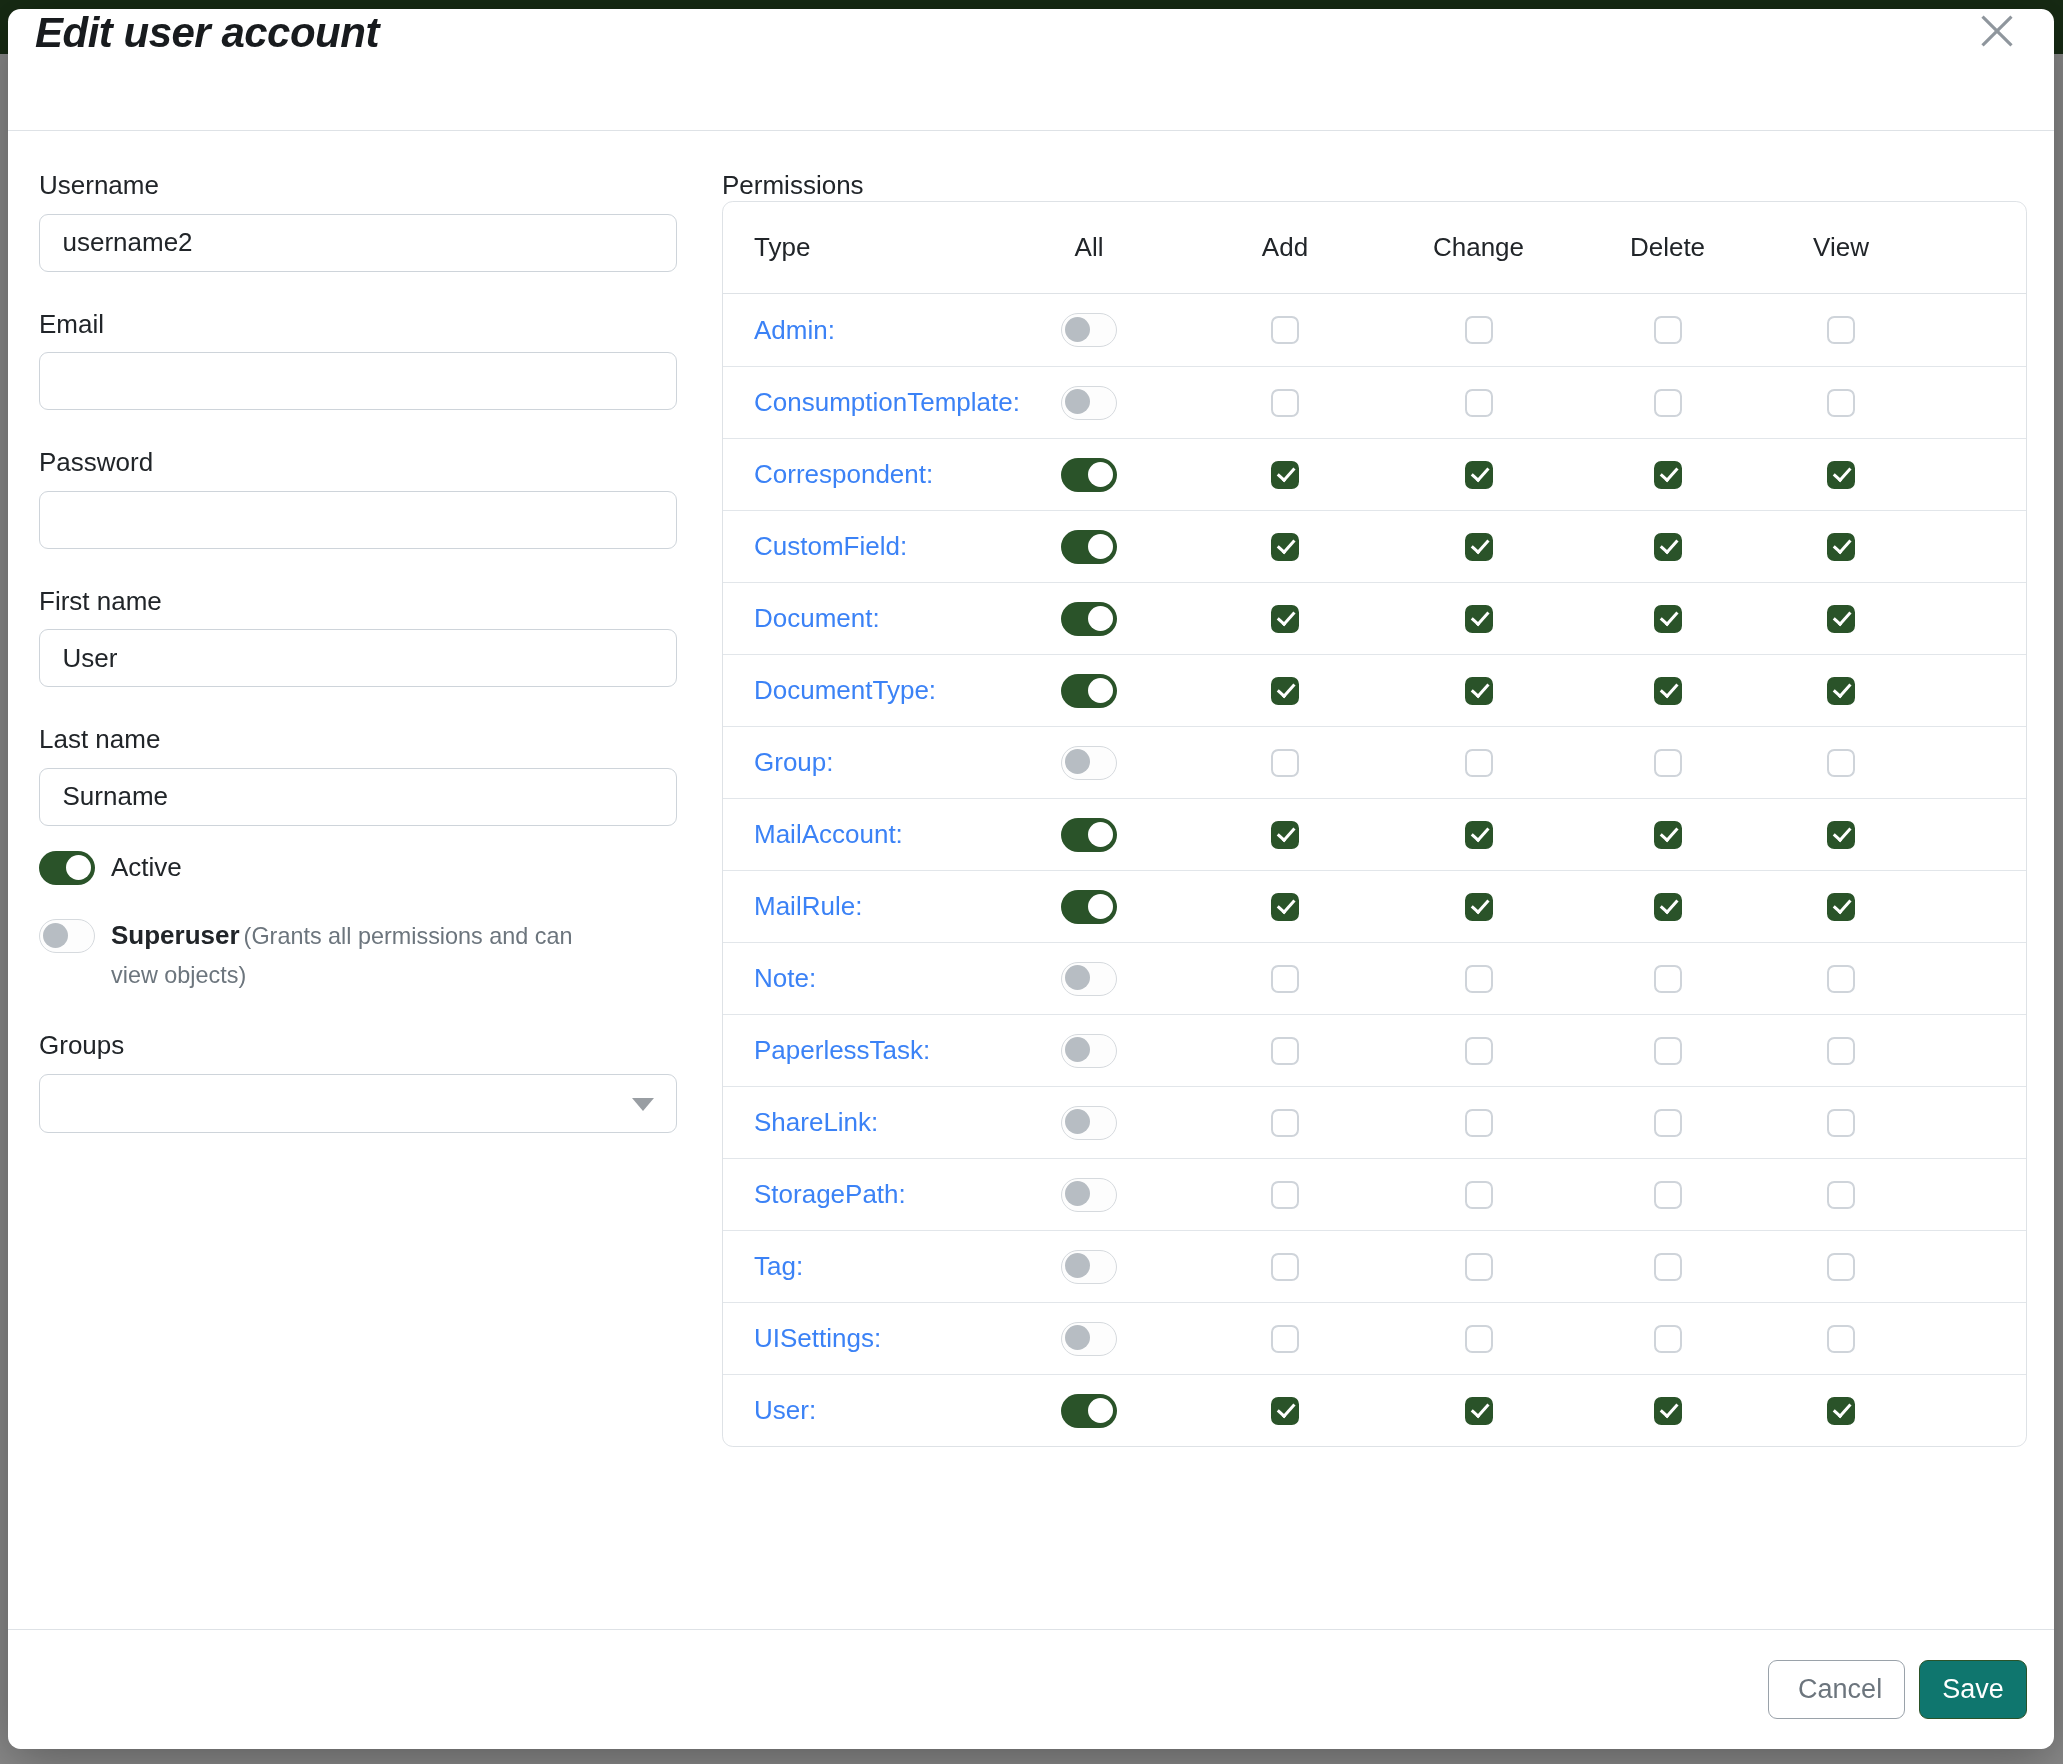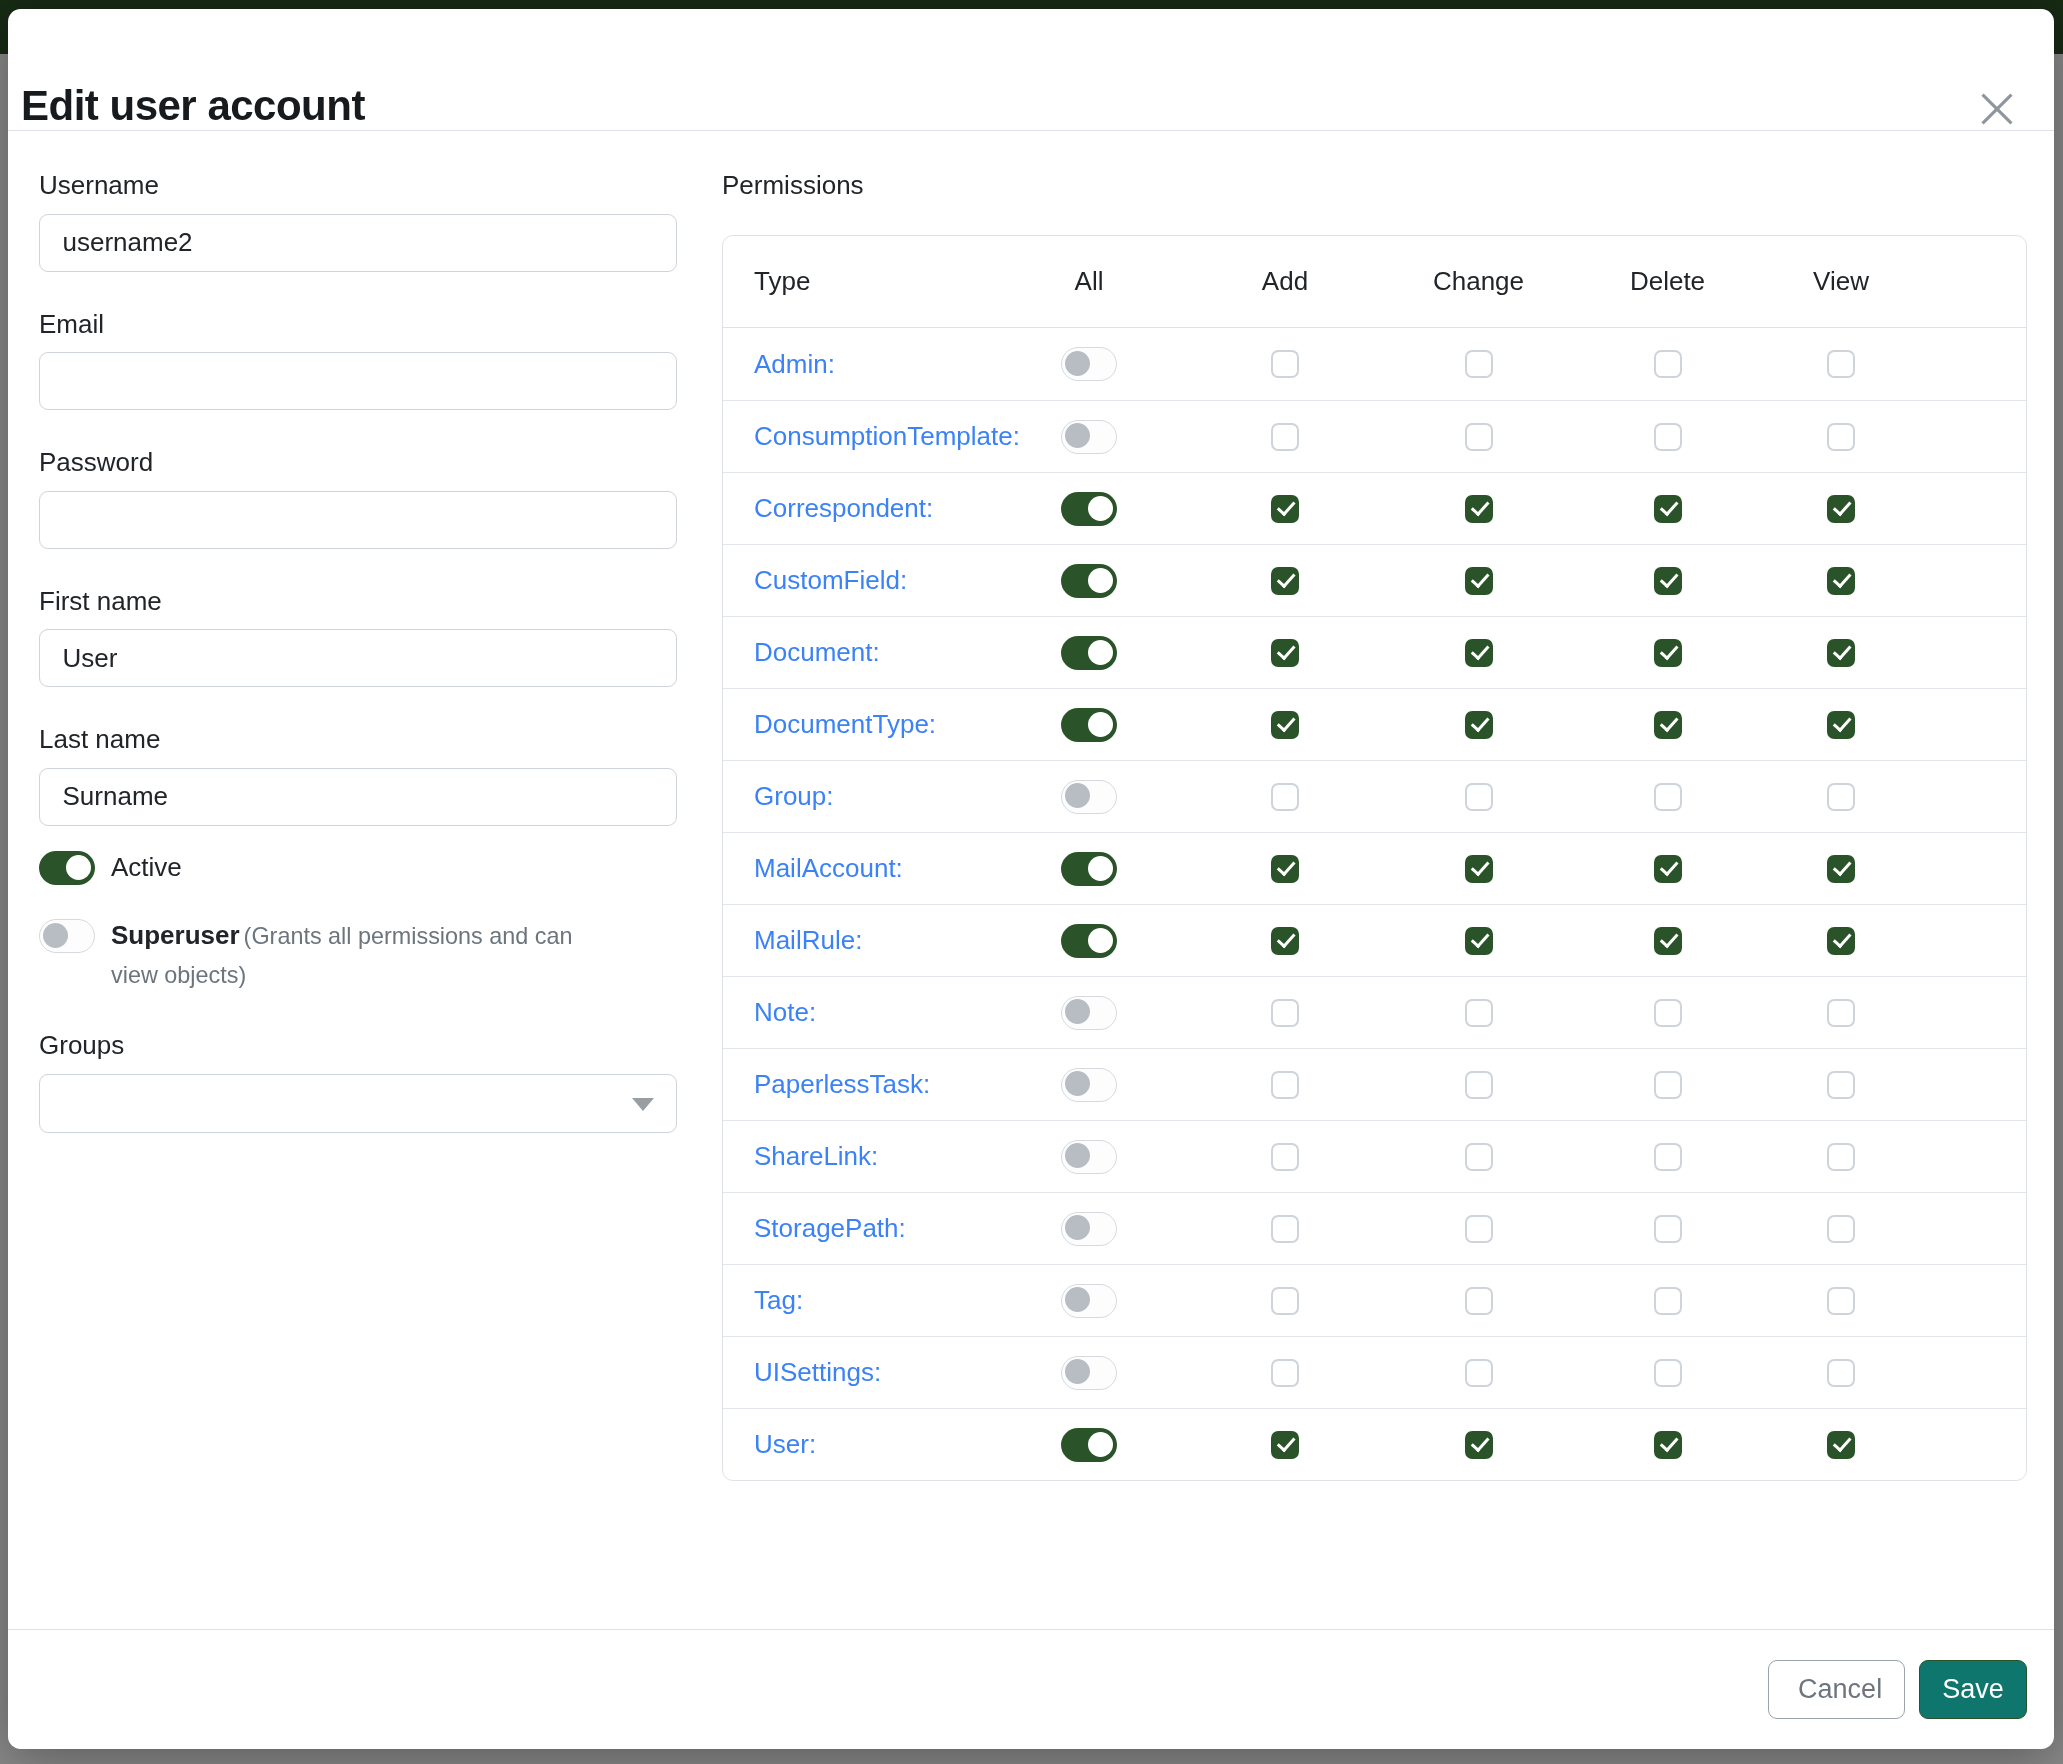--- a/index.html
+++ b/index.html
@@ -18,23 +18,24 @@
   }
   
   .modal {
     position:absolute; left:8px; top:9px; width:2046px; height:1740px;
     background:#ffffff; border-radius:12.6px;
     box-shadow:0 9px 54px rgba(0,0,0,.35);
     display:flex; flex-direction:column;
   }
   .modal-header {
     height:122px; flex:0 0 122px;
-    padding:0 36px 0 13px;
-    display:flex; align-items:flex-end; justify-content:space-between;
+    padding:0 36px 0 27px;
+    display:flex; align-items:flex-start; justify-content:space-between;
     border-bottom:1.8px solid #dee2e6;
+    font-style:italic;
   }
   .modal-title {
     font-size:42px; font-weight:600; color:#181b1e; letter-spacing:-0.5px;
   }
   .close-btn {
     width:43px; height:43px; background:none; border:none; cursor:pointer;
     display:flex; align-items:center; justify-content:center;
   }
   .modal-body {
     flex:1 1 auto;
@@ -83,21 +84,21 @@
     border:1.8px solid #ced4da; border-radius:9px; background:#fff; cursor:pointer;
   }
   .select-caret {
     position:absolute; right:21.6px; top:23.4px;
     width:0; height:0;
     border-left:11.7px solid transparent; border-right:11.7px solid transparent;
     border-top:13.5px solid #999ea3;
   }
 
   
-  .perm-label { font-size:26px; margin-bottom:34px; display:block; }
+  .perm-label { font-size:26px; display:block; }
   .perm-table {
     border:1.8px solid #dee2e6; border-radius:10.8px; overflow:hidden; background:#fff;
   }
   .perm-grid {
     display:grid;
     grid-template-columns:266px 200px 192px 195px 183px 164px 1fr;
     align-items:center;
   }
   .perm-head { height:92px; border-bottom:1.8px solid #dee2e6; }
   .perm-head .cell { font-size:26px; color:#212529; }

